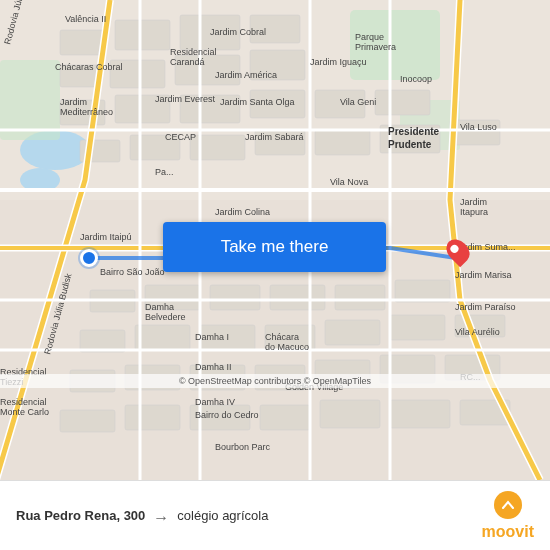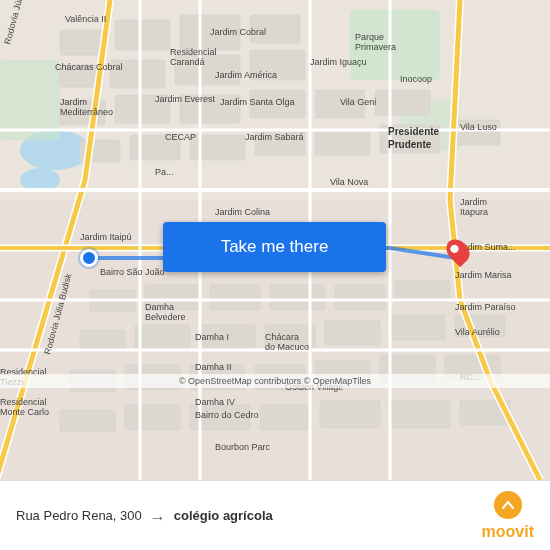--- a/index.html
+++ b/index.html
@@ -93,32 +93,32 @@
     .route-info {
       display: flex;
       align-items: center;
       flex: 1;
       gap: 8px;
     }
 
     .route-from {
       font-size: 13px;
       color: #333;
-      font-weight: 400;
+      font-weight: 700;
     }
 
     .route-arrow {
       color: #666;
       font-size: 16px;
     }
 
     .route-to {
       font-size: 13px;
       color: #333;
-      font-weight: 700;
+      font-weight: 400;
     }
 
     
     .moovit-logo {
       display: flex;
       align-items: center;
       gap: 4px;
       flex-shrink: 0;
       flex-direction: column;
     }

